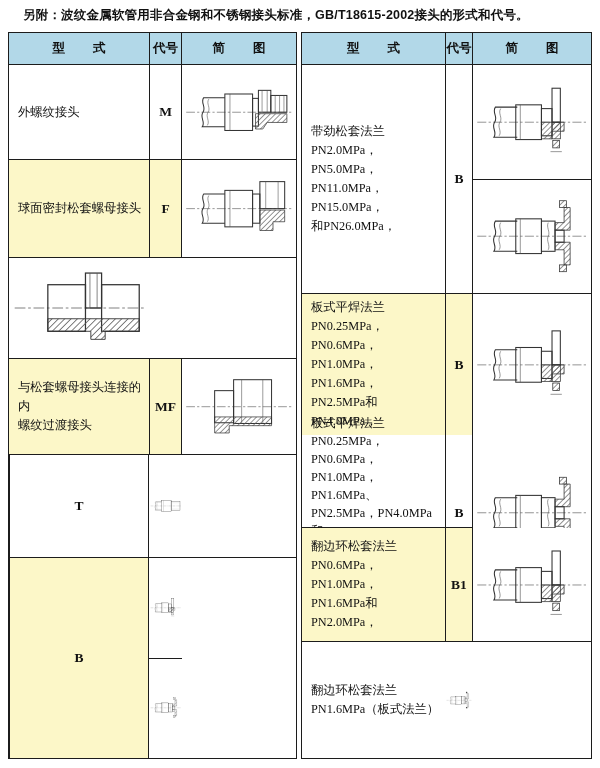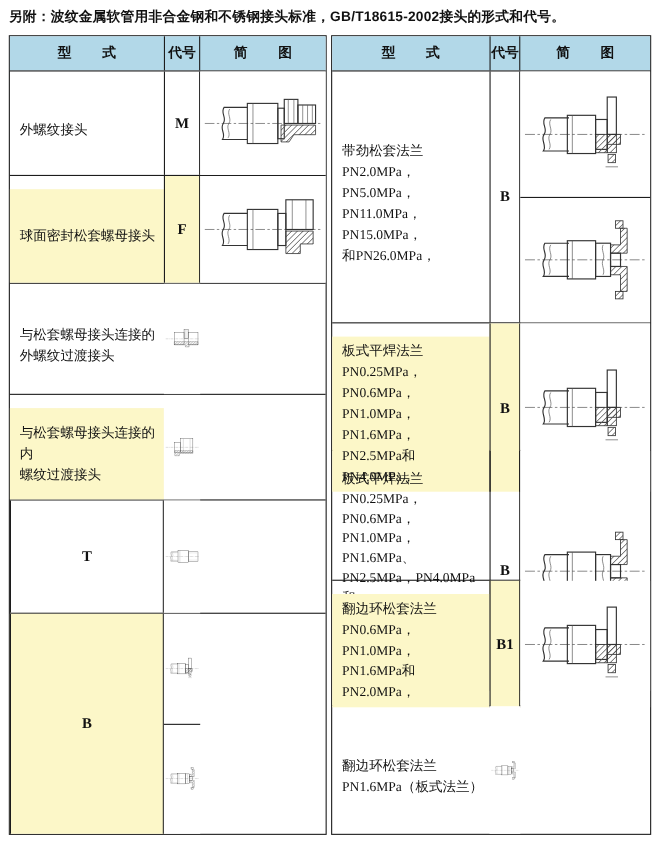--- a/index.html
+++ b/index.html
@@ -10,21 +10,21 @@
   }
   html,body{margin:0;padding:0;}
   body{
     width:600px;height:768px;
     background:var(--page-bg);
     font-family:"Liberation Sans", sans-serif;
     color:#111;
     overflow:hidden;
   }
   .note{
-    padding:7px 6px 6px 8px;
+    padding:7px 6px 6px 23px;
     font-size:12.5px;
     font-weight:bold;
     letter-spacing:0.2px;
   }
   .tbl{
     display:flex;
     gap:4px;
     margin:2px 7px 0 8px;
   }
   .half{
@@ -48,21 +48,20 @@
     font-size:12.5px;font-weight:bold;
     white-space:pre;
   }
   .hcell.code,.cell.code{border-left:1px solid var(--border);border-right:1px solid var(--border);}
   .cell.type{
     padding:4px 3px 4px 9px;
     font-size:12.3px;
     line-height:19px;
     white-space:pre-line;
     font-family:"Liberation Serif", serif;
-    margin-top:12px;
   }
   .cell.code{
     justify-content:center;
     font-family:"Liberation Serif", serif;
     font-size:13.5px;
     font-weight:bold;
   }
   .cell.diag{padding:0;background:#fff;}
   .row.hl .type,.row.hl .code{background:var(--highlight-bg);}
   .dstack{display:flex;flex-direction:column;width:100%;height:100%;}
@@ -139,40 +138,39 @@
               <line class="th" x1="112" y1="13" x2="112" y2="50"></line>
               <line class="th" x1="129" y1="13" x2="129" y2="50"></line>
               <path class="ht" d="M104 52 H138 V68 H122 V80 H104 Z"></path>
               <line class="cl" x1="3" y1="50" x2="147" y2="50"></line>
             </svg>
           </div>
       </div>
     </div>
 
     <div class="row" style="height:100px">
-      <div class="cell type">与松套螺母接头连接的
-外螺纹过渡接头</div>
       <div class="cell diag">
         <div class="dwrap">
             <svg viewBox="0 0 150 100" preserveAspectRatio="xMidYMid meet">
               <rect class="ol" x="40" y="24" width="42" height="52"></rect>
               <rect class="ol" x="82" y="11" width="18" height="39"></rect>
               <line class="th" x1="87" y1="11" x2="87" y2="50"></line>
               <line class="th" x1="95" y1="11" x2="95" y2="50"></line>
               <rect class="ol" x="100" y="24" width="42" height="52"></rect>
               <path class="ht" d="M40 62 H142 V76 H104 V85 H88 V76 H40 Z"></path>
               <line class="cl" x1="3" y1="50" x2="147" y2="50"></line>
             </svg>
           </div>
       </div>
     </div>
 
     <div class="row hl" style="height:95px">
       <div class="cell type">与松套螺母接头连接的内
 螺纹过渡接头</div>
+      <div class="cell code">MF</div>
       <div class="cell diag">
         <div class="dwrap">
             <svg viewBox="0 0 150 100" preserveAspectRatio="xMidYMid meet">
               <rect class="ol" x="42" y="28" width="26" height="44"></rect>
               <rect class="ol" x="68" y="13" width="52" height="60"></rect>
               <line class="th" x1="79" y1="13" x2="79" y2="73"></line>
               <line class="th" x1="108" y1="13" x2="108" y2="73"></line>
               <path class="ht" d="M42 64 H120 V76 H62 V86 H42 Z"></path>
               <line class="cl" x1="3" y1="50" x2="147" y2="50"></line>
             </svg>

